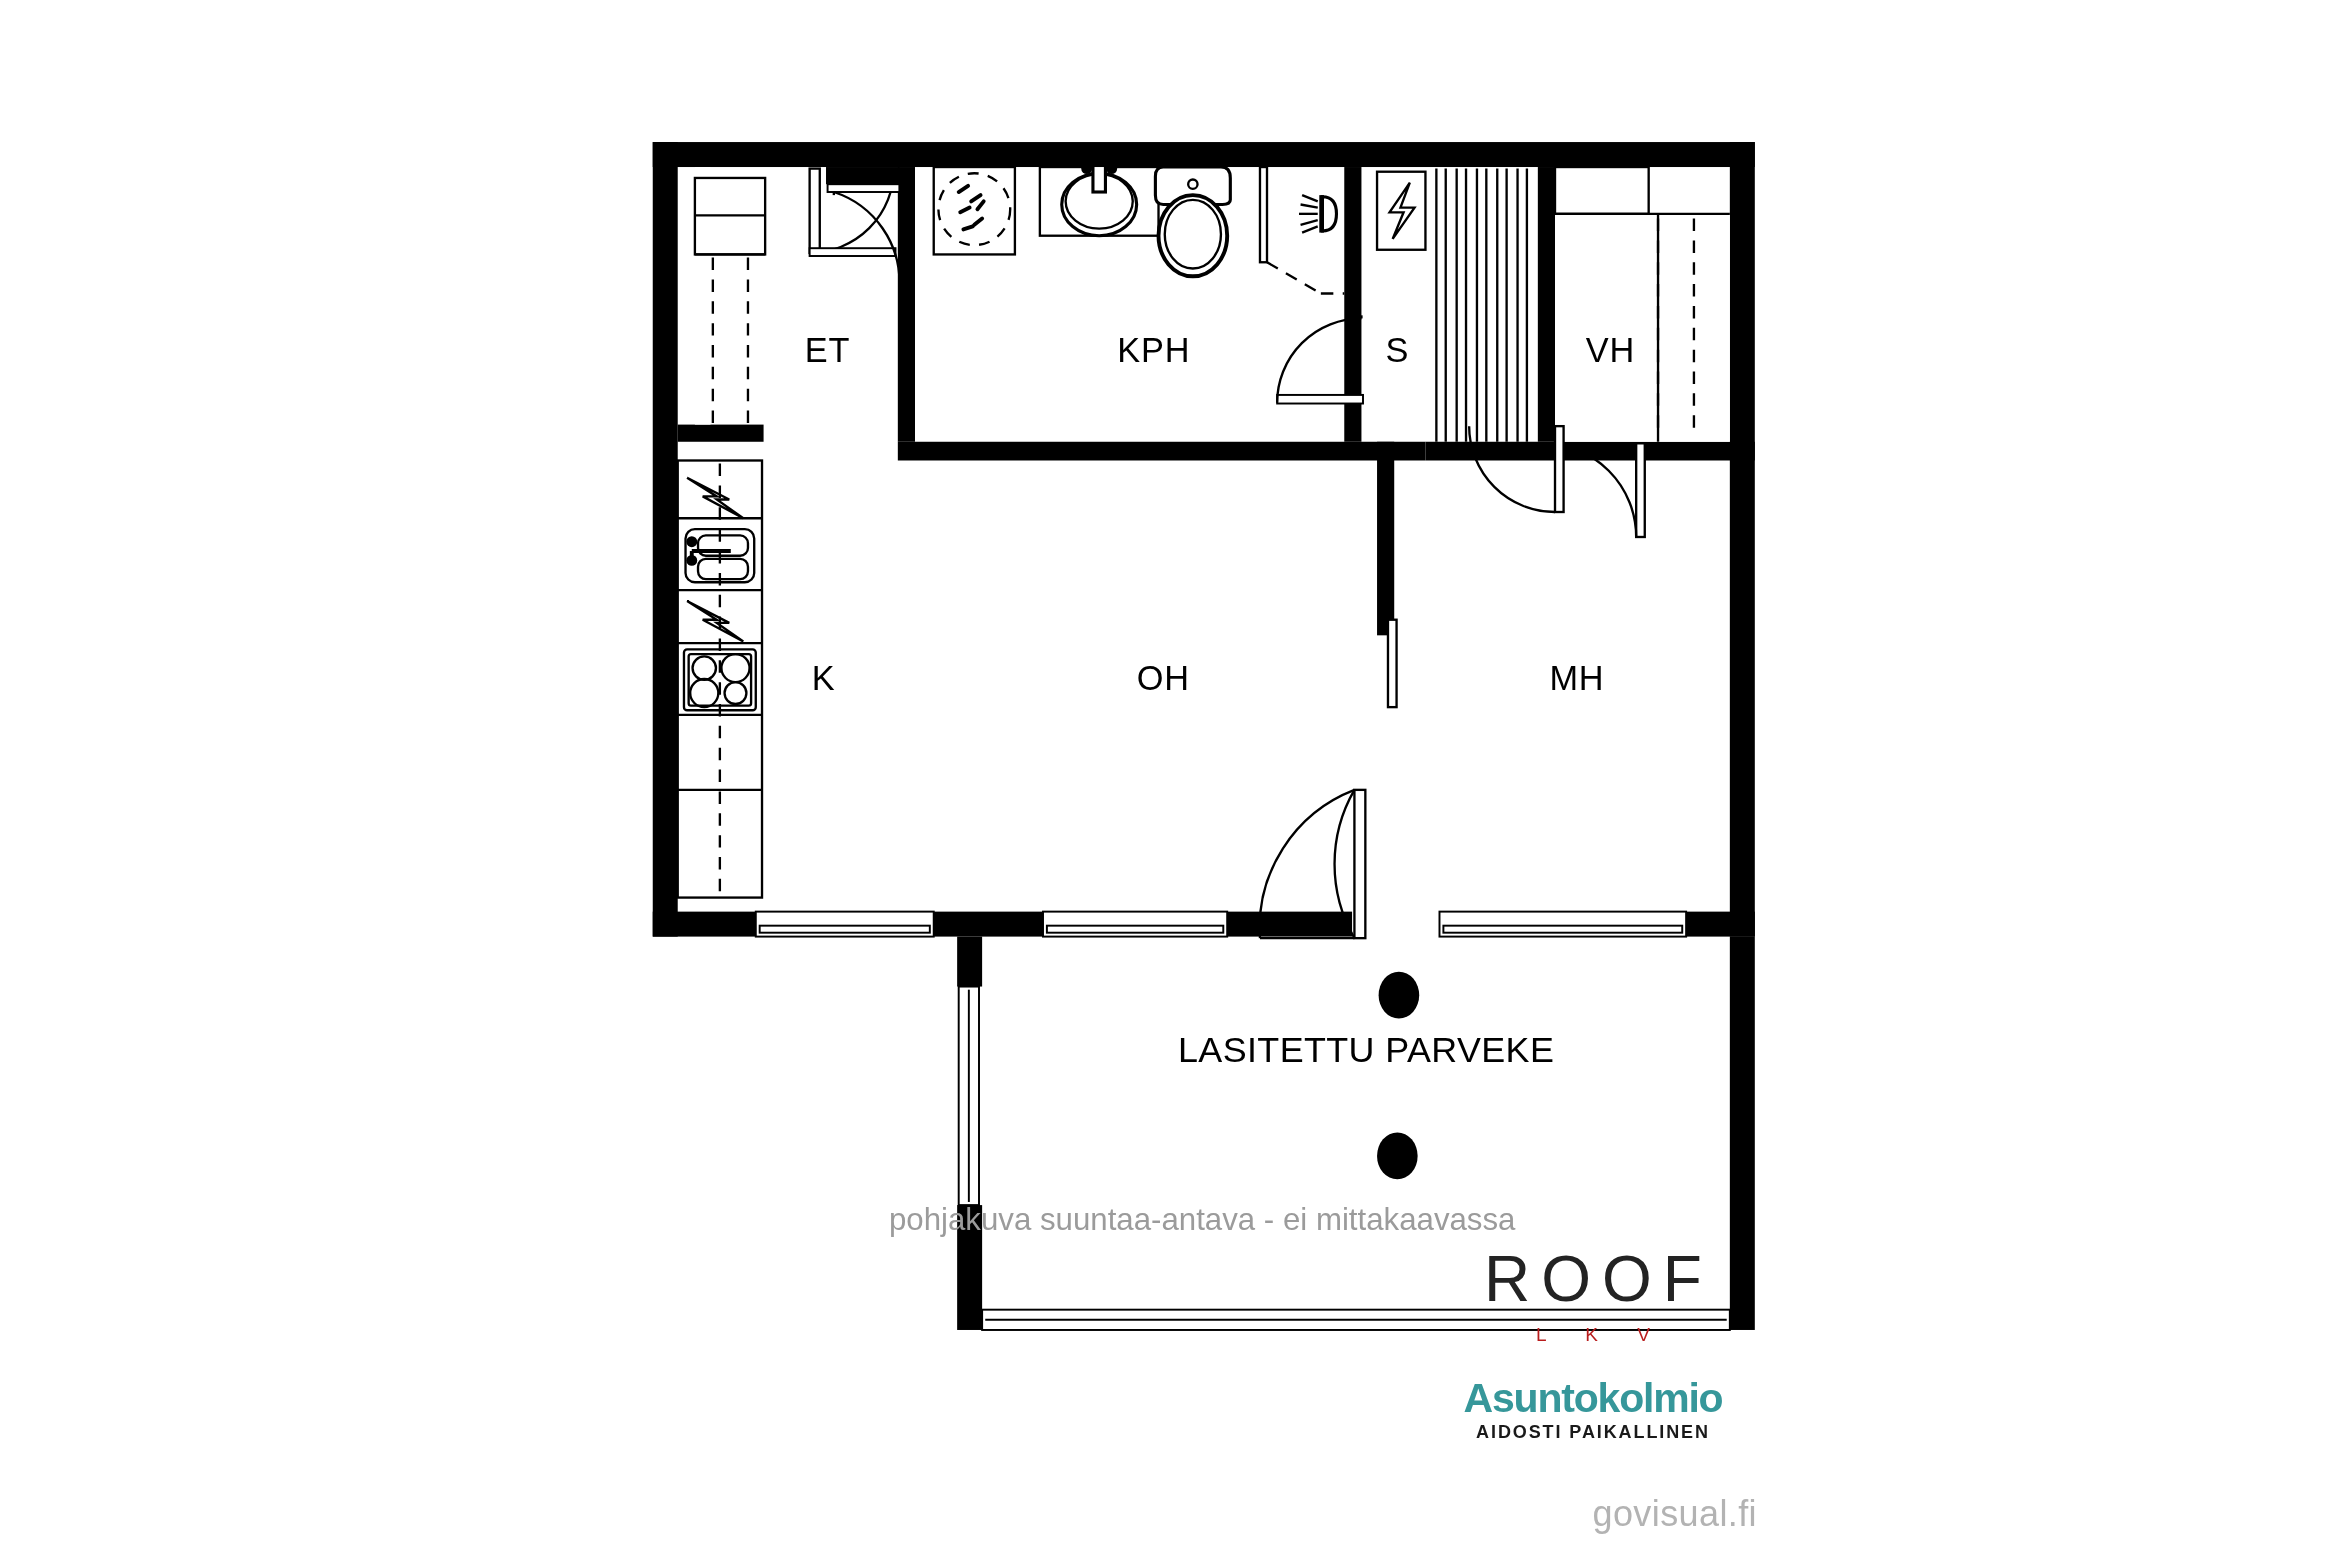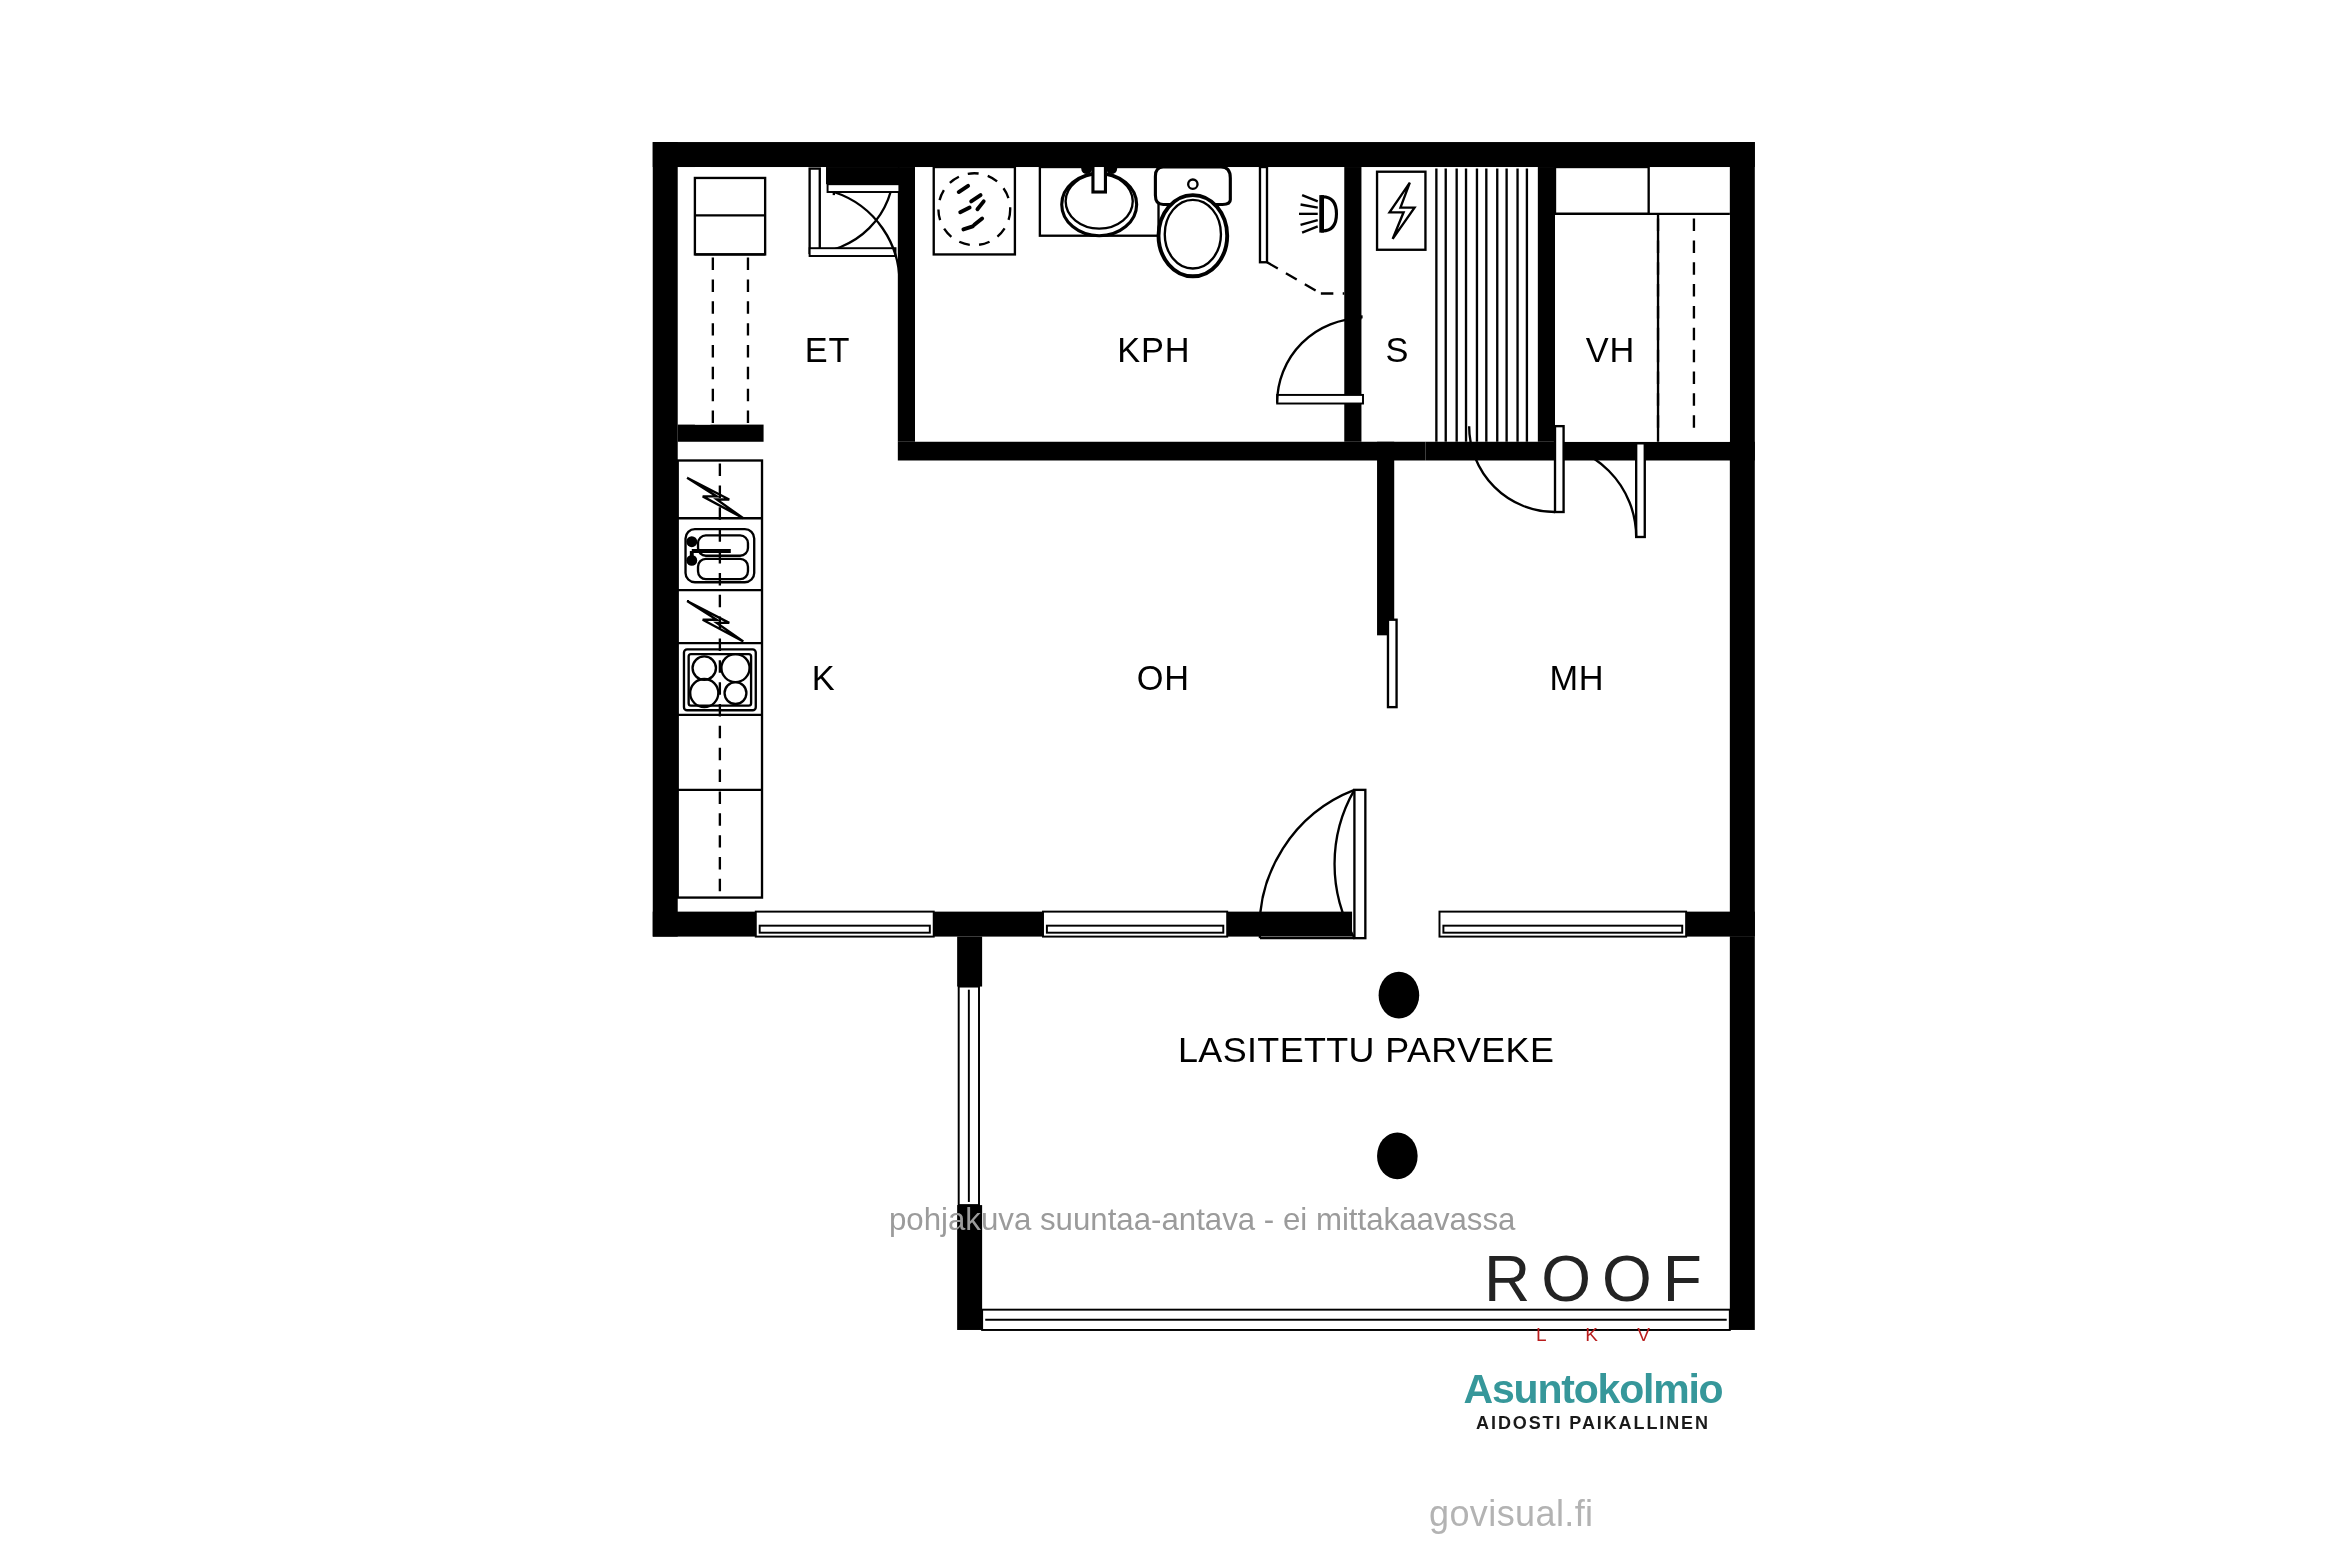--- a/index.html
+++ b/index.html
@@ -74,21 +74,21 @@
   }
   .roof-sub {
     font-family: "Liberation Sans", sans-serif;
     font-size: 19px;
     letter-spacing: 17px;
     color: #b91c1c;
     margin-top: 13px;
     padding-left: 17px;
   }
   .ak-wrap {
-    margin-top: 23px;
+    margin-top: 32px;
     line-height: 1;
   }
   .ak-name {
     font-family: "Liberation Sans", sans-serif;
     font-size: 41px;
     font-weight: bold;
     color: #36979a;
     letter-spacing: -1.2px;
     position: relative;
     display: inline-block;
@@ -99,21 +99,21 @@
     font-weight: bold;
     color: #1a1a1a;
     letter-spacing: 1.9px;
     margin-top: 3.9px;
   }
   .govisual {
     position: absolute;
     left: 1429px;
     top: 1493px;
     width: 328px;
-    text-align: left;
+    text-align: right;
     font-family: "Liberation Sans", sans-serif;
     font-size: 36px;
     color: #b3b3b3;
     letter-spacing: 0.4px;
   }
 </style>
 </head>
 <body>
 
 <div id="stage">

